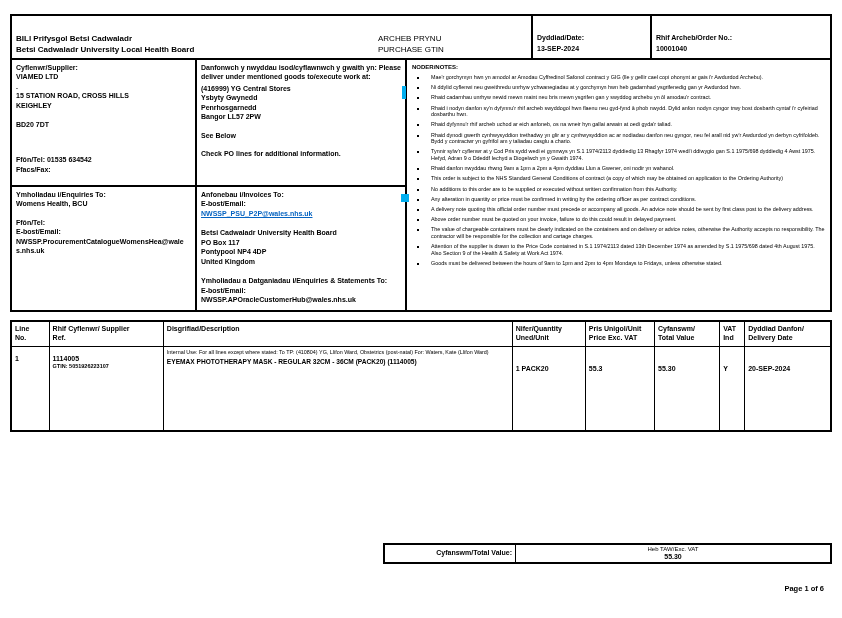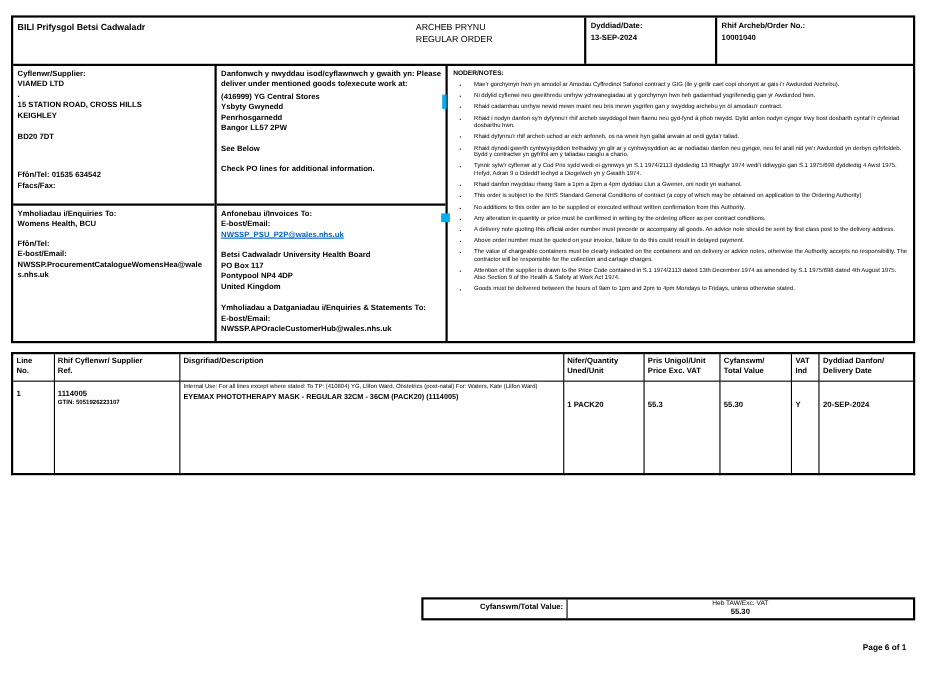--- a/index.html
+++ b/index.html
@@ -19,21 +19,21 @@
     width: 822px; height: 298px;
     border: 2px solid #000;
     box-sizing: border-box;
     display: flex; flex-direction: column;
   }
   .doc-header {
     height: 44px; flex: 0 0 44px;
     border-bottom: 2px solid #000;
     display: flex; box-sizing: border-box;
   }
-  .doc-header > div { box-sizing: border-box; padding: 3px 4px; }
+  .doc-header > div { box-sizing: border-box; padding: 17px 4px; }
   .brand-cell   { width: 362px; font-size: 8px; font-weight: bold; line-height: 1.4; }
   .po-title-cell{ width: 157px; font-size: 8px; font-weight: normal; line-height: 1.4; }
   .date-cell    { width: 119px; border-left: 2px solid #000; font-size: 7px; font-weight: bold; line-height: 1.5; }
   .orderno-cell { flex: 1; border-left: 2px solid #000; font-size: 7px; font-weight: bold; line-height: 1.5; }
 
   .doc-details { flex: 1; display: flex; }
   .dcol { box-sizing: border-box; display: flex; flex-direction: column; }
   .dcol1 { width: 185px; border-right: 2px solid #000; }
   .dcol2 { width: 210px; border-right: 2px solid #000; }
   .dcol3 { flex: 1; }
@@ -117,24 +117,25 @@
 </head>
 <body>
 
 <div class="page">
 
   <div class="doc-top">
 
     <div class="doc-header">
       <div class="brand-cell">
         <div>BILl Prifysgol Betsi Cadwaladr</div>
+        <div>Betsi Cadwaladr University Local Health Board</div>
       </div>
       <div class="po-title-cell">
         <div>ARCHEB PRYNU</div>
-        <div>REGULAR ORDER</div>
+        <div>PURCHASE GTIN</div>
       </div>
       <div class="date-cell">
         <div>Dyddiad/Date:</div>
         <div>13-SEP-2024</div>
       </div>
       <div class="orderno-cell">
         <div>Rhif Archeb/Order No.:</div>
         <div>10001040</div>
       </div>
     </div>
@@ -281,15 +282,15 @@
   </table>
 
   <div class="totals-box">
     <div class="totals-label">Cyfanswm/Total Value:</div>
     <div class="totals-value">
       <div class="exc-label">Heb TAW/Exc. VAT</div>
       <div class="amount">55.30</div>
     </div>
   </div>
 
-  <div class="page-footer">Page 6 of 1</div>
+  <div class="page-footer">Page 1 of 6</div>
 
 </div>
 
 </body></html>

